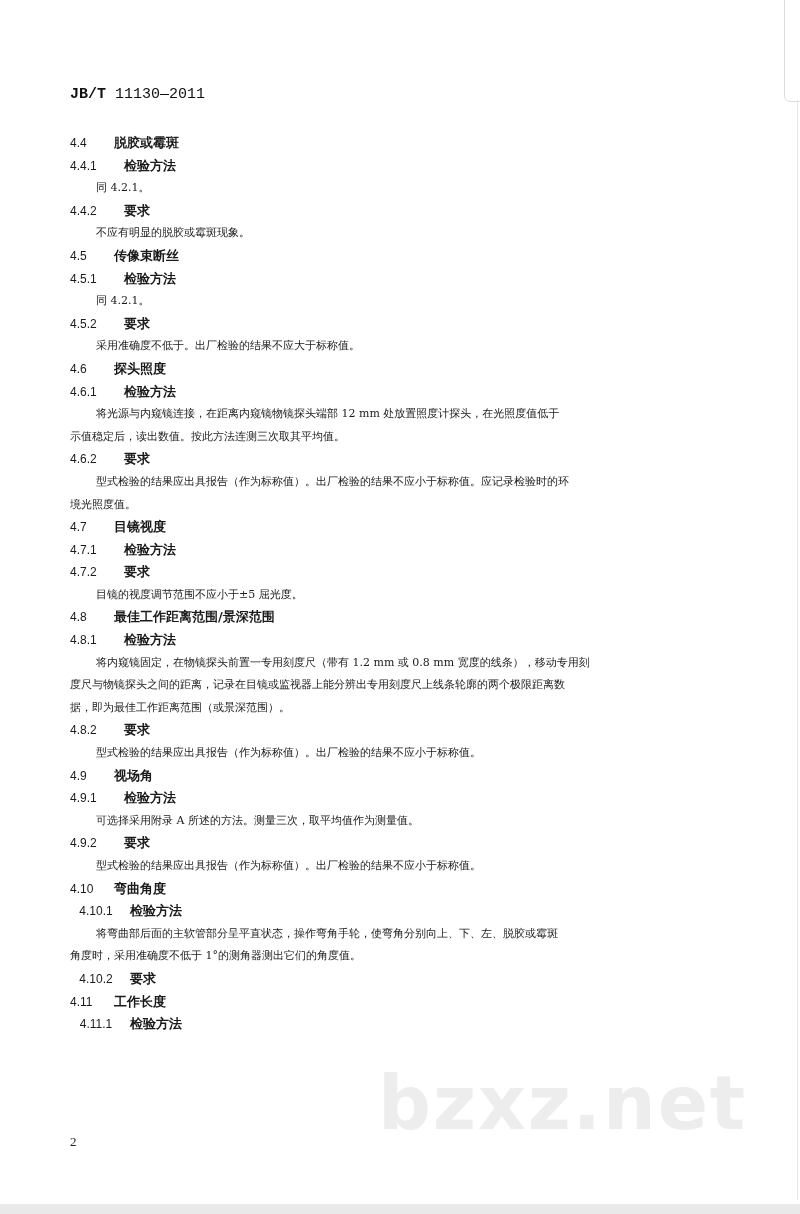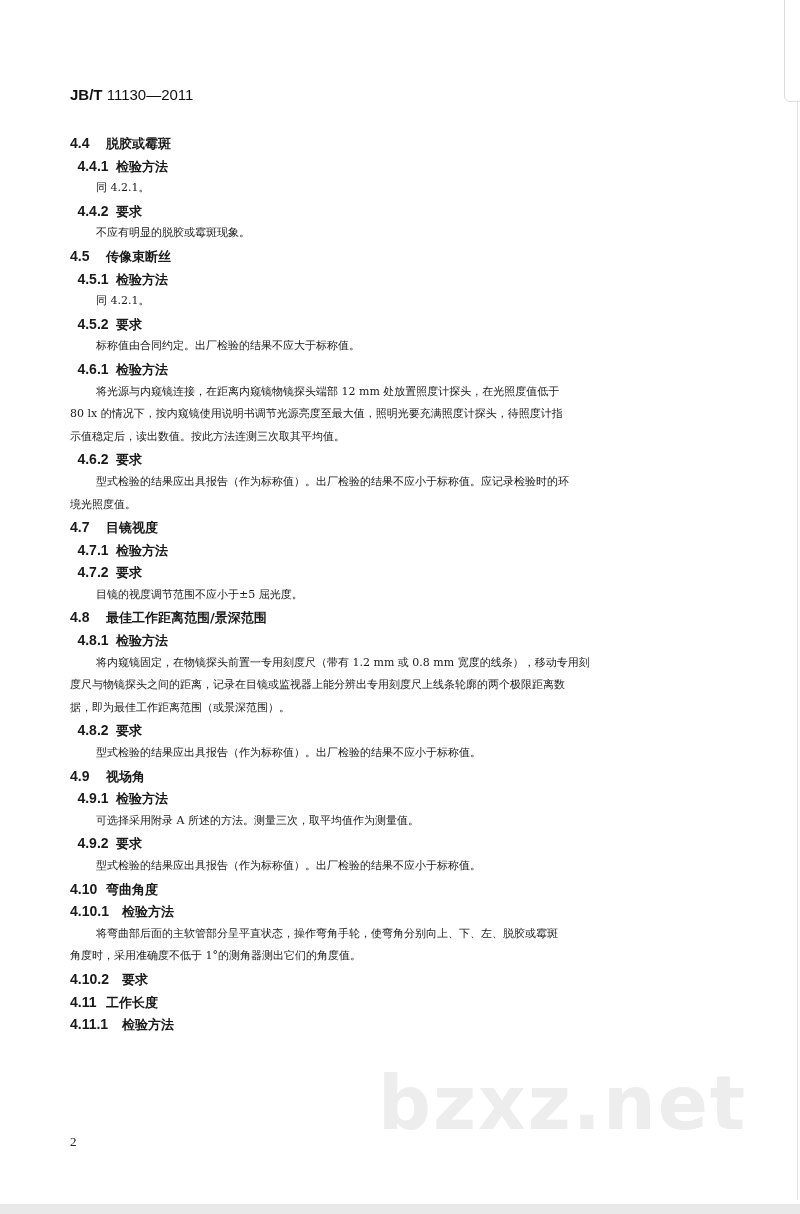--- a/index.html
+++ b/index.html
@@ -44,21 +44,21 @@
     right: 2px;
     top: 100px;
     width: 1px;
     height: 1100px;
     background: #e4e4e4;
   }
   .std-code {
     position: absolute;
     left: 70px;
     top: 86px;
-    font-family: Liberation Sans, sans-serif;
+    font-family: Liberation Mono, monospace;
     font-size: 15px;
     letter-spacing: 0px;
     color: #111;
   }
   .std-code b { font-weight: bold; }
   .content {
     position: absolute;
     left: 70px;
     top: 132px;
     width: 680px;
@@ -69,27 +69,28 @@
     font-size: 11px;
     white-space: nowrap;
   }
   .h {
     font-family: "DejaVu Sans", "Liberation Sans", sans-serif;
     font-weight: bold;
     font-size: 13px;
   }
   .h .num {
     font-family: "Liberation Sans", sans-serif;
-    font-weight: bold;
+    font-weight: normal;
     display: inline-block;
     min-width: 36px;
-    font-size: 14px;
+    margin-right: 8px;
+    font-size: 12px;
   }
-  .h .num.l3 { min-width: 46px; text-align: center; }
-  .h .num.l4 { min-width: 52px; }
+  .h .num.l3 { min-width: 46px; }
+  .h .num.l4 { min-width: 52px; text-align: center; }
   .p { padding-left: 26px; }
   .pc { padding-left: 0; }
   .watermark {
     position: absolute;
     left: 378px;
     top: 1066px;
     font-family: "DejaVu Sans", "Liberation Sans", sans-serif;
     font-weight: bold;
     font-size: 74px;
     letter-spacing: 2px;
@@ -117,24 +118,24 @@
   <div class="content" id="content">
       <div class="line h"><span class="num">4.4</span><span>脱胶或霉斑</span></div>
       <div class="line h"><span class="num l3">4.4.1</span><span>检验方法</span></div>
       <div class="line p">同 4.2.1。</div>
       <div class="line h"><span class="num l3">4.4.2</span><span>要求</span></div>
       <div class="line p">不应有明显的脱胶或霉斑现象。</div>
       <div class="line h"><span class="num">4.5</span><span>传像束断丝</span></div>
       <div class="line h"><span class="num l3">4.5.1</span><span>检验方法</span></div>
       <div class="line p">同 4.2.1。</div>
       <div class="line h"><span class="num l3">4.5.2</span><span>要求</span></div>
-      <div class="line p">标称值由合同约定。出厂检验的结果不应大于标称值。</div>
+      <div class="line p">采用准确度不低于。出厂检验的结果不应大于标称值。</div>
+      <div class="line h"><span class="num">4.6</span><span>探头照度</span></div>
       <div class="line h"><span class="num l3">4.6.1</span><span>检验方法</span></div>
       <div class="line p">将光源与内窥镜连接，在距离内窥镜物镜探头端部 12 mm 处放置照度计探头，在光照度值低于</div>
-      <div class="line pc">80 lx 的情况下，按内窥镜使用说明书调节光源亮度至最大值，照明光要充满照度计探头，待照度计指</div>
       <div class="line pc">示值稳定后，读出数值。按此方法连测三次取其平均值。</div>
       <div class="line h"><span class="num l3">4.6.2</span><span>要求</span></div>
       <div class="line p">型式检验的结果应出具报告（作为标称值）。出厂检验的结果不应小于标称值。应记录检验时的环</div>
       <div class="line pc">境光照度值。</div>
       <div class="line h"><span class="num">4.7</span><span>目镜视度</span></div>
       <div class="line h"><span class="num l3">4.7.1</span><span>检验方法</span></div>
       <div class="line h"><span class="num l3">4.7.2</span><span>要求</span></div>
       <div class="line p">目镜的视度调节范围不应小于±5 屈光度。</div>
       <div class="line h"><span class="num">4.8</span><span>最佳工作距离范围/景深范围</span></div>
       <div class="line h"><span class="num l3">4.8.1</span><span>检验方法</span></div>

